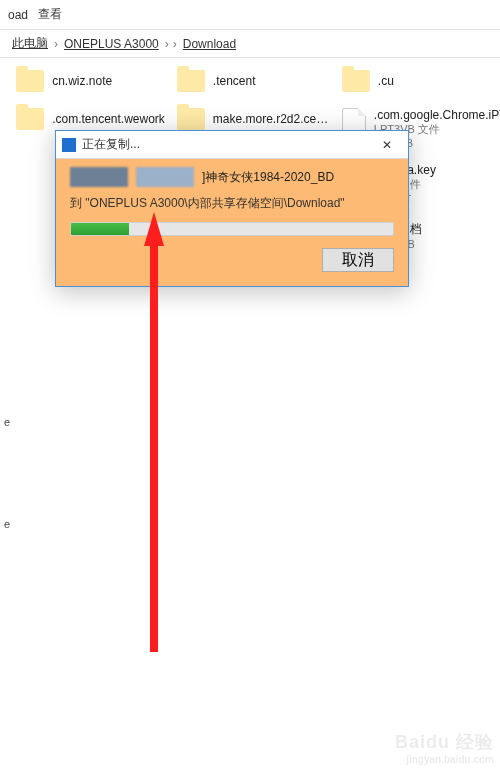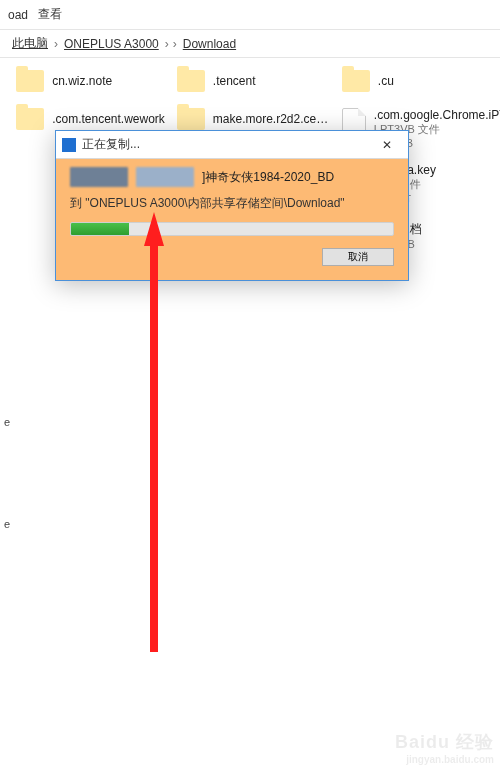--- a/index.html
+++ b/index.html
@@ -30,21 +30,21 @@
   .dialog-close { width: 30px; height: 20px; display:flex;align-items:center;justify-content:center; }
   .dialog-body { padding: 8px 14px 14px; }
   .src-row { display: flex; align-items: center; gap: 8px; margin-bottom: 8px; }
   .src-thumb { width: 58px; height: 20px; background: #6e8096; filter: blur(1px); border-radius: 1px; }
   .src-thumb2 { width: 58px; height: 20px; background: #9bb0c9; filter: blur(1px); border-radius: 1px; }
   .src-name { font-size: 12px; color: #222; white-space: nowrap; }
   .dest-row { font-size: 12px; margin: 6px 0 10px; }
   .progress { width: 100%; height: 14px; background: #e6e6e6; border: 1px solid #cfcfcf; border-radius: 2px; overflow: hidden; }
   .progress-fill { height: 100%; width: 18%; background: linear-gradient(#49c04a,#2e9e2f); }
   .dialog-actions { display: flex; justify-content: flex-end; margin-top: 12px; }
-  .btn { min-width: 72px; height: 18px; border: 1px solid #adadad; background: #e1e1e1; font-size: 10px; display:flex;align-items:center;justify-content:center; }
+  .btn { min-width: 72px; height: 24px; border: 1px solid #adadad; background: #e1e1e1; font-size: 16px; display:flex;align-items:center;justify-content:center; }
   
   .arrow { position: absolute; left: 144px; top: 212px; width: 20px; height: 440px; pointer-events: none; }
   .watermark { position: absolute; right: 6px; bottom: 6px; font-size: 18px; color: rgba(0,0,0,.08); font-weight: 700; letter-spacing: 1px; }
   .watermark small { display:block; font-size:10px; letter-spacing:0; text-align:right; }
   .win-glyph { width:14px; height:14px; display:inline-block; background:#1f6fd0; }
 </style>
 </head>
 <body>
 
 <div class="header">

